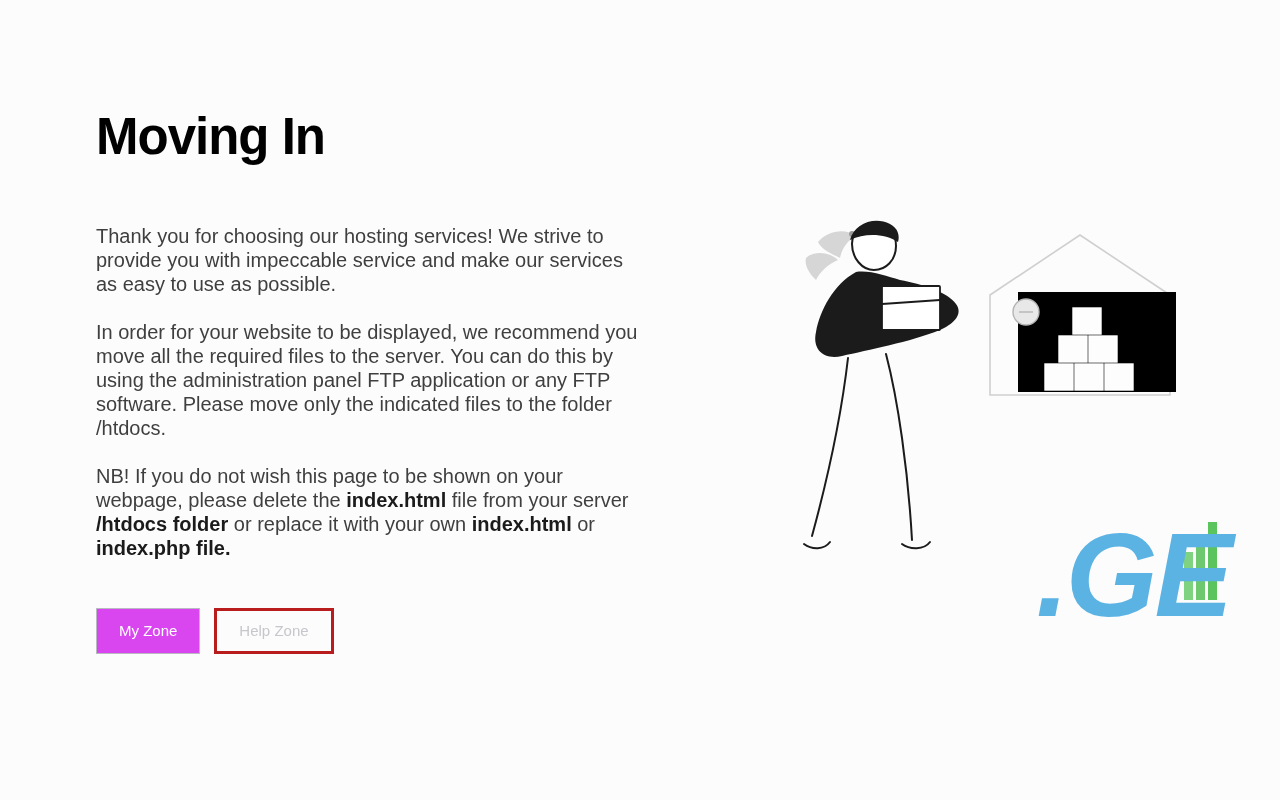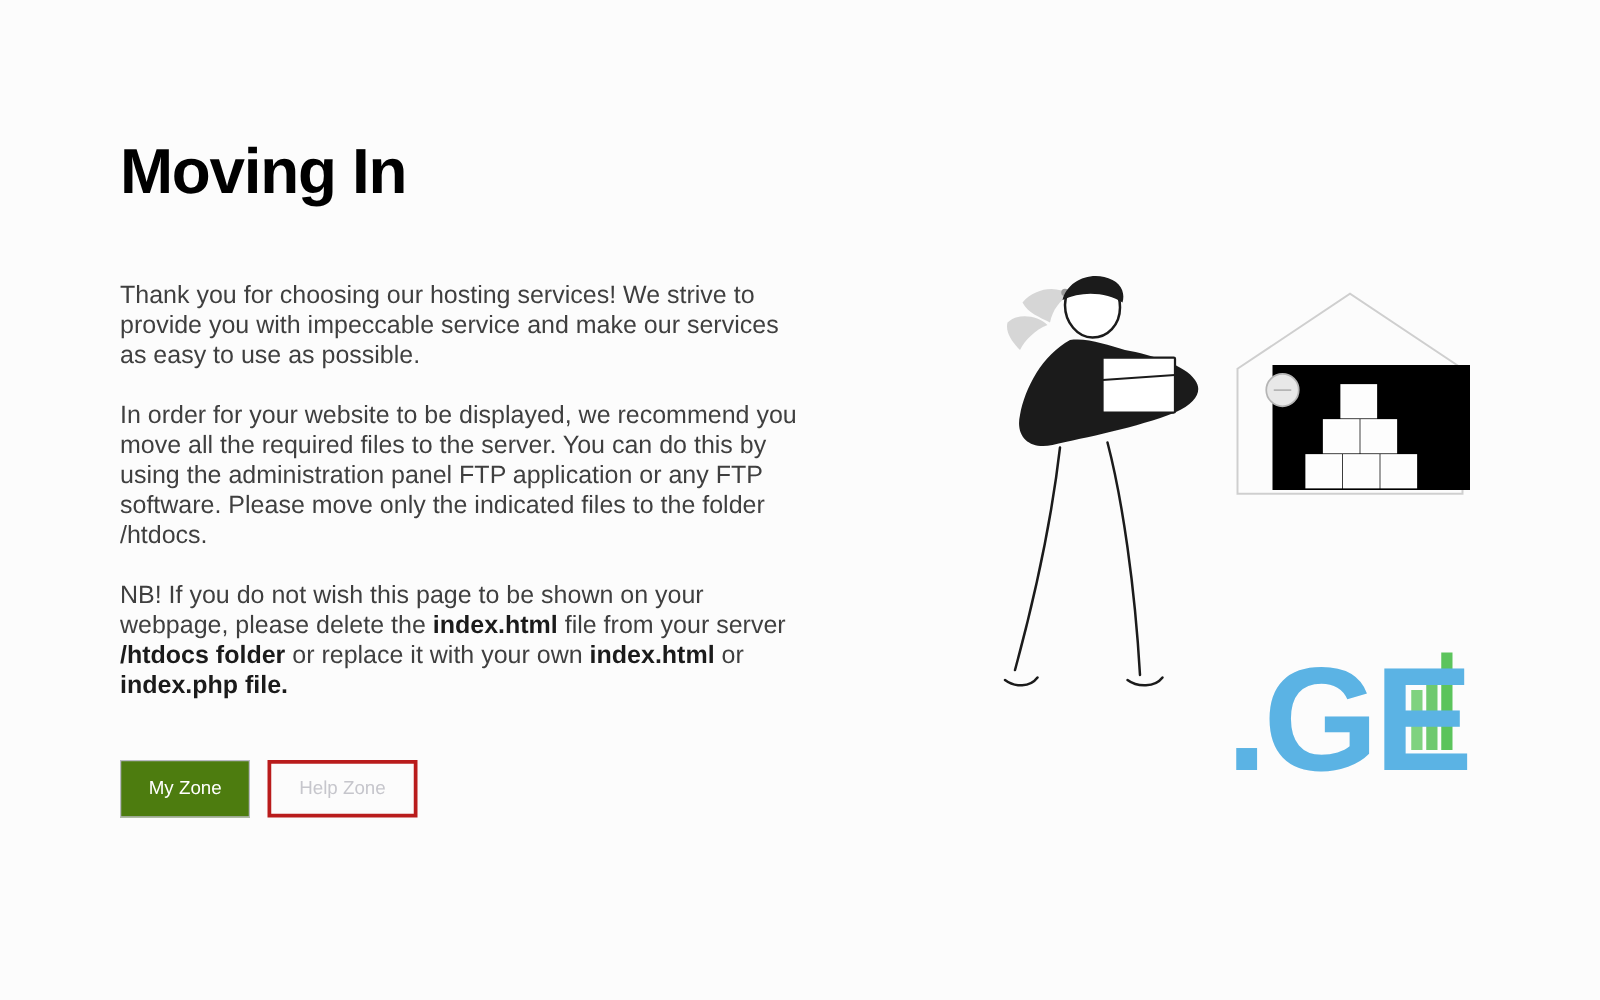--- a/index.html
+++ b/index.html
@@ -61,21 +61,21 @@
     align-items: center;
     justify-content: center;
     height: 46px;
     padding: 0 22px;
     font-size: 15px;
     box-sizing: border-box;
     cursor: pointer;
     user-select: none;
   }
   .btn-primary {
-    background: #4d7c0f;
+    background: #d946ef;
     color: #ffffff;
     border: 1px solid #b9b9c1;
   }
   .btn-secondary {
     background: transparent;
     color: #c6c6cc;
     border: 3px solid #b91c1c;
   }
   
   .art {
@@ -83,24 +83,25 @@
     left: 790px;
     top: 200px;
     width: 420px;
     height: 520px;
   }
   .art svg {
     display: block;
   }
   .brand {
     position: absolute;
-    left: 981px;
+    left: 1036px;
     top: 500px;
     width: 230px;
     text-align: center;
+    font-style: italic;
   }
   .brand-sub {
     font-size: 29px;
     color: #6cbbe6;
     margin-top: 12px;
     letter-spacing: 0.5px;
   }
 </style>
 </head>
 <body>

